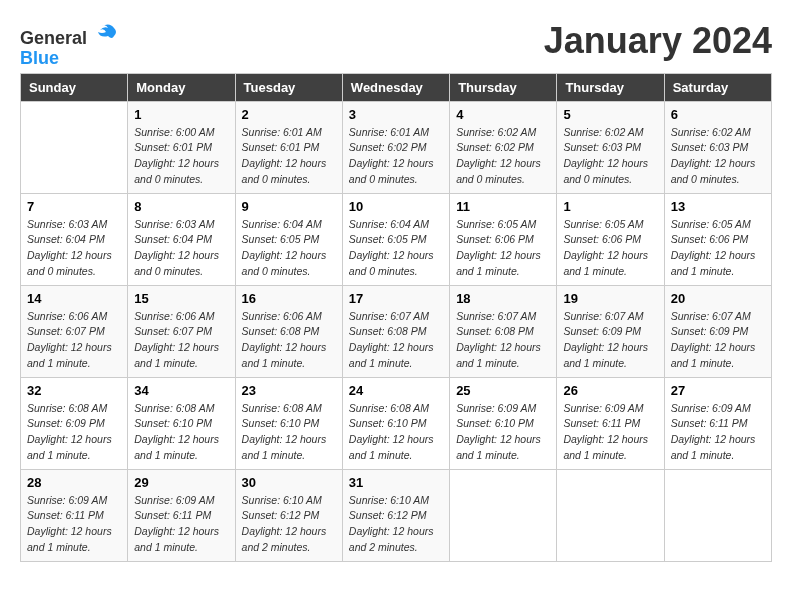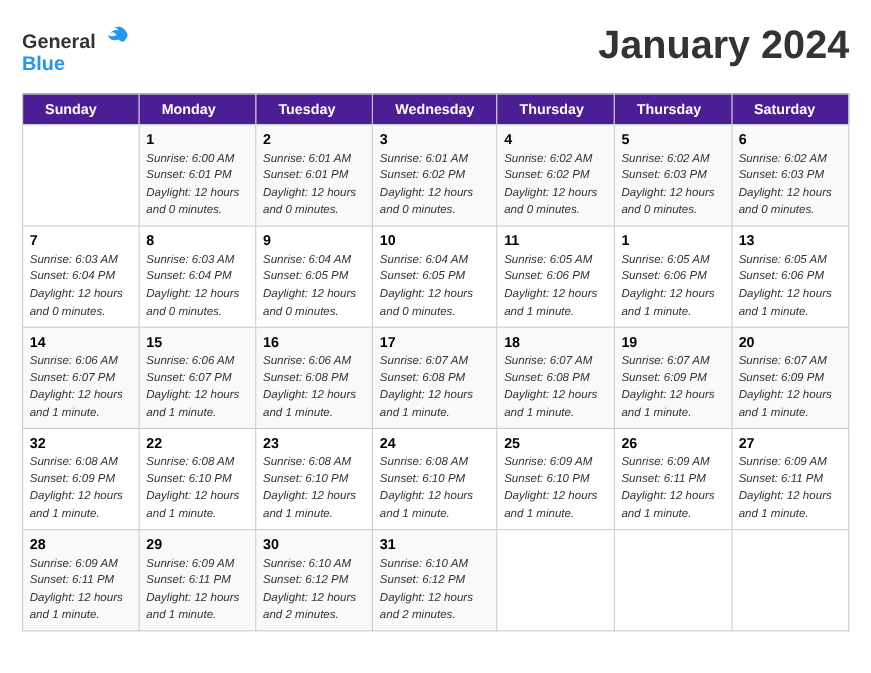--- a/index.html
+++ b/index.html
@@ -7,21 +7,21 @@
       font-family: Arial, sans-serif;
       background: #fff;
       width: 792px;
       min-height: 612px;
       padding: 20px;
     }
     .header-area {
       display: flex;
       justify-content: space-between;
       align-items: flex-start;
-      margin-bottom: 16px;
+      margin-bottom: 4px;
     }
     .logo {
       display: flex;
       align-items: center;
       margin-top: 4px;
     }
     .logo-text {
       font-size: 18px;
       font-weight: bold;
       line-height: 1.1;
@@ -46,23 +46,23 @@
       font-size: 14px;
       color: #555;
       margin-top: 2px;
     }
     table {
       width: 100%;
       border-collapse: collapse;
       font-size: 11px;
     }
     thead tr th {
-      background-color: #4c1d95;
+      background-color: #404040;
       color: #fff;
-      padding: 6px 20px;
+      padding: 6px 8px;
       text-align: left;
       font-size: 13px;
       font-weight: bold;
       border: 1px solid #ccc;
     }
     tbody tr td {
       border: 1px solid #ccc;
       padding: 5px 6px;
       vertical-align: top;
       width: 107px;
@@ -205,21 +205,21 @@
           <span class="day-num">20</span>
           <div class="day-info">Sunrise: 6:07 AM<br>Sunset: 6:09 PM<br>Daylight: 12 hours<br>and 1 minute.</div>
         </td>
       </tr>
       <tr>
         <td>
           <span class="day-num">32</span>
           <div class="day-info">Sunrise: 6:08 AM<br>Sunset: 6:09 PM<br>Daylight: 12 hours<br>and 1 minute.</div>
         </td>
         <td>
-          <span class="day-num">22</span>
+          <span class="day-num">34</span>
           <div class="day-info">Sunrise: 6:08 AM<br>Sunset: 6:10 PM<br>Daylight: 12 hours<br>and 1 minute.</div>
         </td>
         <td>
           <span class="day-num">23</span>
           <div class="day-info">Sunrise: 6:08 AM<br>Sunset: 6:10 PM<br>Daylight: 12 hours<br>and 1 minute.</div>
         </td>
         <td>
           <span class="day-num">24</span>
           <div class="day-info">Sunrise: 6:08 AM<br>Sunset: 6:10 PM<br>Daylight: 12 hours<br>and 1 minute.</div>
         </td>

